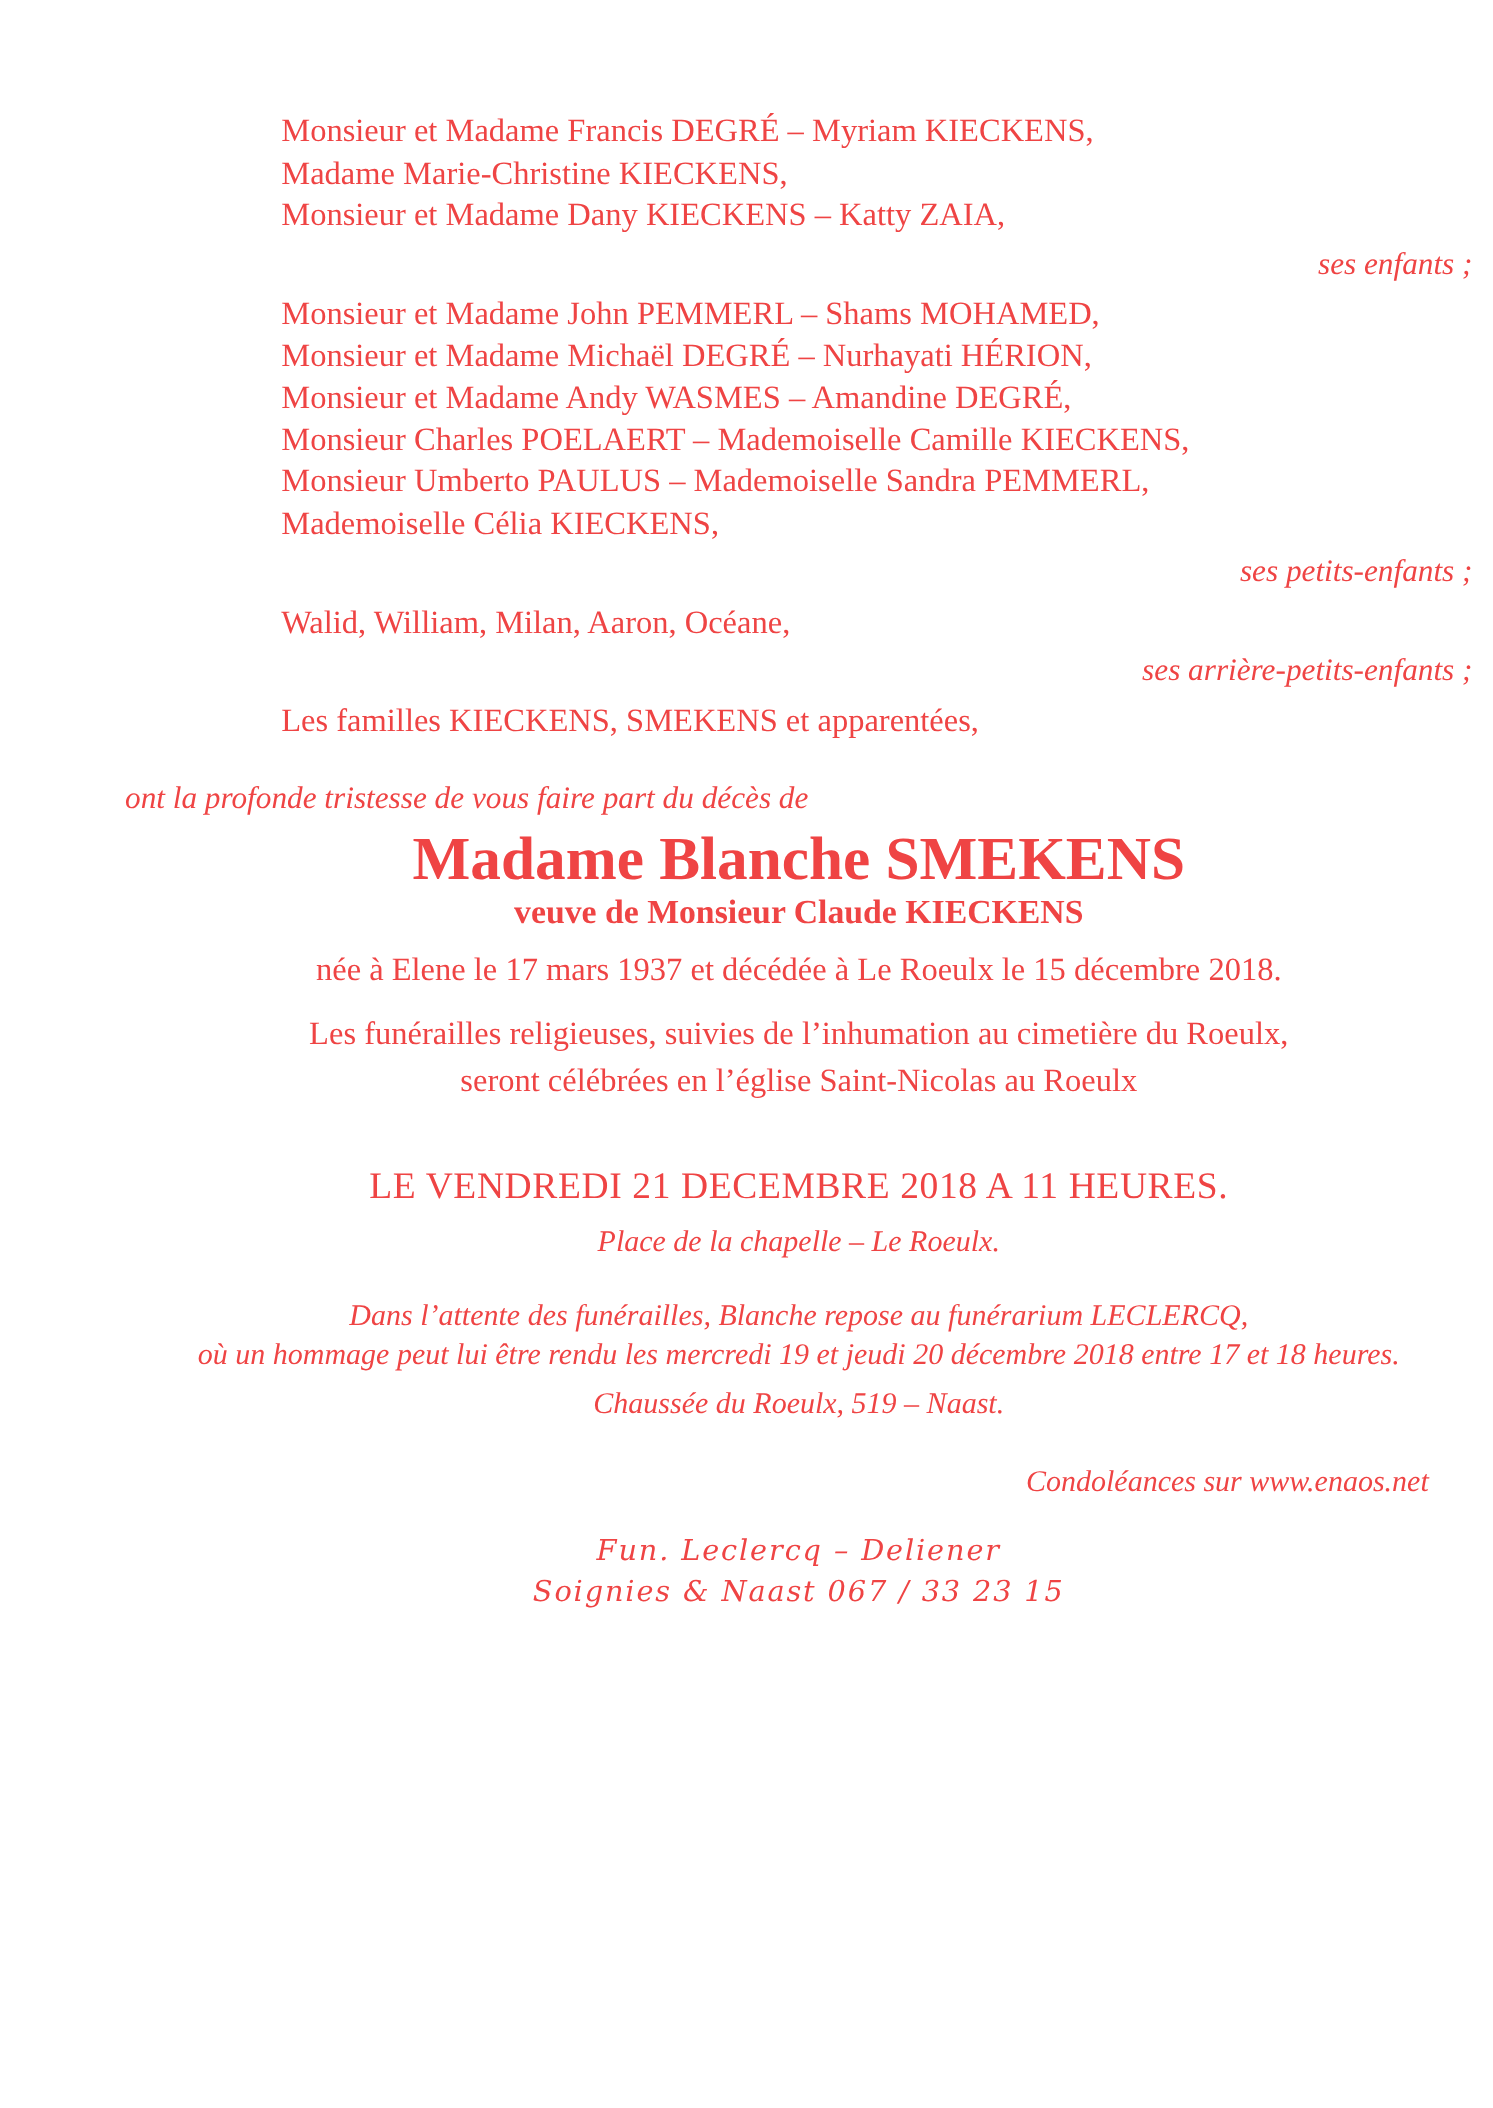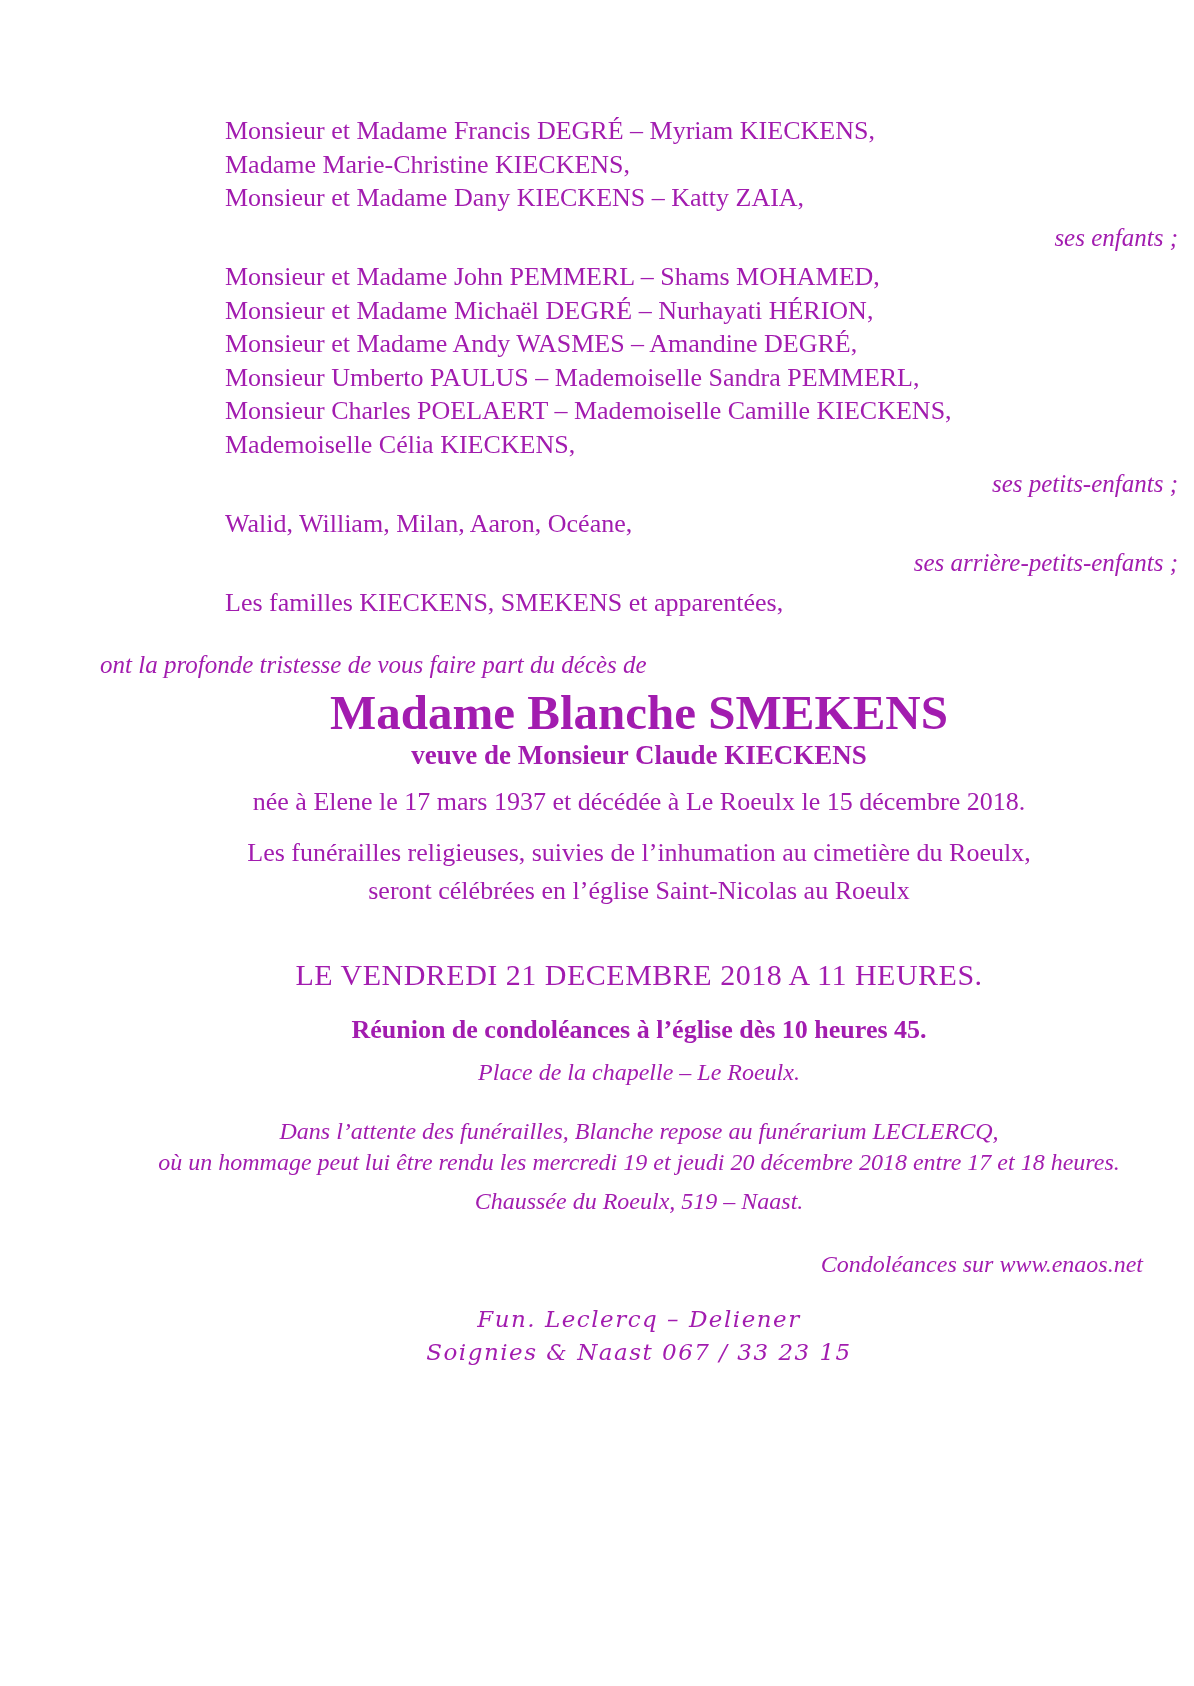--- a/index.html
+++ b/index.html
@@ -5,25 +5,25 @@
   html, body {
     margin: 0;
     padding: 0;
     background: #ffffff;
   }
   .page {
     position: relative;
     width: 1194px;
     height: 1686px;
     background: #ffffff;
-    color: #a21caf;
+    color: #ef4444;
     font-family: "Liberation Serif", serif;
     overflow: hidden;
     box-sizing: border-box;
-    padding-top: 114px;
+    padding-top: 88px;
   }
   .content {
     margin-left: 100px;
     margin-right: 16px; 
   }
   
   .names .name-line {
     padding-left: 125px;
     font-size: 26px;
     line-height: 33.5px;
@@ -159,40 +159,39 @@
   <div class="content">
 
     <div class="names">
       <div class="name-line">Monsieur et Madame Francis DEGRÉ – Myriam KIECKENS,</div>
       <div class="name-line">Madame Marie-Christine KIECKENS,</div>
       <div class="name-line">Monsieur et Madame Dany KIECKENS – Katty ZAIA,</div>
       <div class="label-line">ses enfants ;</div>
       <div class="name-line">Monsieur et Madame John PEMMERL – Shams MOHAMED,</div>
       <div class="name-line">Monsieur et Madame Michaël DEGRÉ – Nurhayati HÉRION,</div>
       <div class="name-line">Monsieur et Madame Andy WASMES – Amandine DEGRÉ,</div>
+      <div class="name-line">Monsieur Charles POELAERT – Mademoiselle Camille KIECKENS,</div>
       <div class="name-line">Monsieur Umberto PAULUS – Mademoiselle Sandra PEMMERL,</div>
-      <div class="name-line">Monsieur Charles POELAERT – Mademoiselle Camille KIECKENS,</div>
       <div class="name-line">Mademoiselle Célia KIECKENS,</div>
       <div class="label-line">ses petits-enfants ;</div>
       <div class="name-line">Walid, William, Milan, Aaron, Océane,</div>
       <div class="label-line">ses arrière-petits-enfants ;</div>
       <div class="name-line">Les familles KIECKENS, SMEKENS et apparentées,</div>
     </div>
 
     <div class="intro-line">ont la profonde tristesse de vous faire part du décès de</div>
 
     <div class="deceased-name">Madame Blanche SMEKENS</div>
     <div class="widow-line">veuve de Monsieur Claude KIECKENS</div>
     <div class="birth-death-line">née à Elene le 17 mars 1937 et décédée à Le Roeulx le 15 décembre 2018.</div>
 
     <div class="funeral-line1">Les funérailles religieuses, suivies de l’inhumation au cimetière du Roeulx,</div>
     <div class="funeral-line2">seront célébrées en l’église Saint-Nicolas au Roeulx</div>
 
     <div class="date-line">LE VENDREDI 21 DECEMBRE 2018 A 11 HEURES.</div>
-    <div class="condolence-meeting">Réunion de condoléances à l’église dès 10 heures 45.</div>
     <div class="church-address">Place de la chapelle – Le Roeulx.</div>
 
     <div class="visitation-line1">Dans l’attente des funérailles, Blanche repose au funérarium LECLERCQ,</div>
     <div class="visitation-line2">où un hommage peut lui être rendu les mercredi 19 et jeudi 20 décembre 2018 entre 17 et 18 heures.</div>
     <div class="visitation-address">Chaussée du Roeulx, 519 – Naast.</div>
 
     <div class="online-condolences">Condoléances sur www.enaos.net</div>
 
     <div class="funeral-home-name">Fun. Leclercq – Deliener</div>
     <div class="funeral-home-contact">Soignies &amp; Naast 067 / 33 23 15</div>

